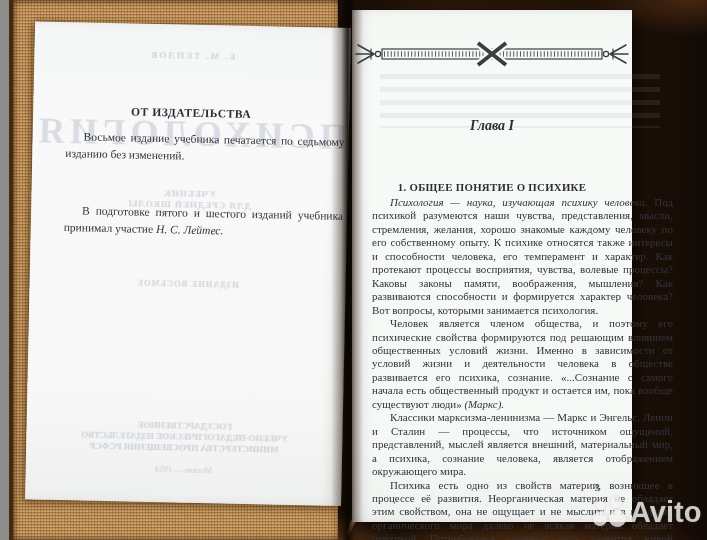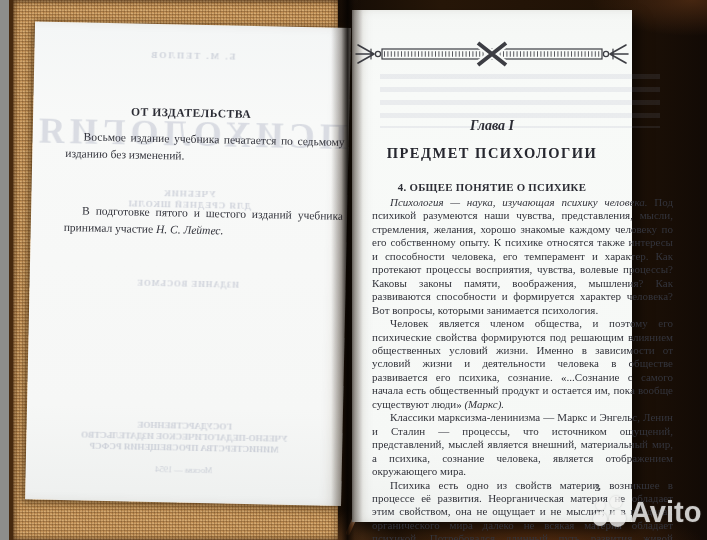--- a/index.html
+++ b/index.html
@@ -146,22 +146,21 @@
       <rect x="28" y="9" width="220" height="10" stroke="#3d3e44" stroke-width="1.2" fill="none"></rect>
       <line x1="30" y1="14" x2="246" y2="14" stroke="#3d3e44" stroke-width="5.5" stroke-dasharray="1 2.4" opacity=".85"></line>
       <g>
         <path d="M124 3 L152 25 M124 25 L152 3" stroke="#f8faf8" stroke-width="8"></path>
         <path d="M124 3 L152 25 M124 25 L152 3" stroke="#3d3e44" stroke-width="4"></path>
       </g>
     </svg>
   </div>
   <div class="rp-showthrough"></div>
   <div class="rp-el rp-chapter">Глава I</div>
-  <div class="rp-el rp-title">ПРЕДМЕТ ПСИХОЛОГИИ</div>
-  <div class="rp-el rp-section">4. ОБЩЕЕ ПОНЯТИЕ О ПСИХИКЕ</div>
+  <div class="rp-el rp-section">1. ОБЩЕЕ ПОНЯТИЕ О ПСИХИКЕ</div>
   <div class="rp-body">
     <p class="indent"><span class="it">Психология — наука, изучающая психику человека.</span><span> Под психикой разумеются наши чувства, представления, мысли, стремления, желания, хорошо знакомые каждому человеку по его собственному опыту. К психике относятся также интересы и способности человека, его темперамент и характер. Как протекают процессы восприятия, чувства, волевые процессы? Каковы законы памяти, воображения, мышления? Как развиваются способности и формируется характер человека? Вот вопросы, которыми занимается психология.</span></p>
     <p class="indent"><span>Человек является членом общества, и поэтому его психические свойства формируются под решающим влиянием общественных условий жизни. Именно в зависимости от условий жизни и деятельности человека в обществе развивается его психика, сознание. «...Сознание с самого начала есть общественный продукт и остается им, пока вообще существуют люди» </span><span class="it">(Маркс).</span></p>
     <p class="indent">Классики марксизма-ленинизма — Маркс и Энгельс, Ленин и Сталин — процессы, что источником ощущений, представлений, мыслей является внешний, материальный мир, а психика, сознание человека, является отображением окружающего мира.</p>
     <p class="indent">Психика есть одно из свойств материи, возникшее в процессе её развития. Неорганическая материя не обладает этим свойством, она не ощущает и не мыслит; и в пределах органического мира далеко не всякая материя обладает психикой. Потребовался длинный путь развития живой природы, чтобы прийти к материи ощущающей и мысля-</p>
   </div>
   <div class="rp-pagenum">3</div>
 </div>
 
 <div class="gutter-shadow"></div>

